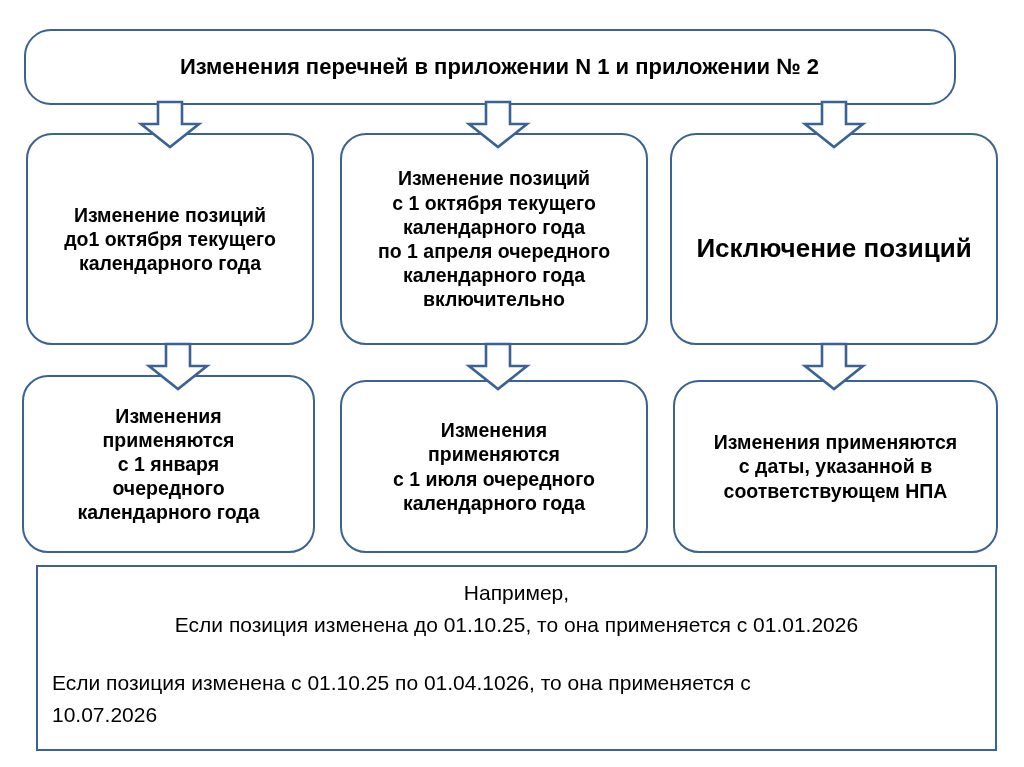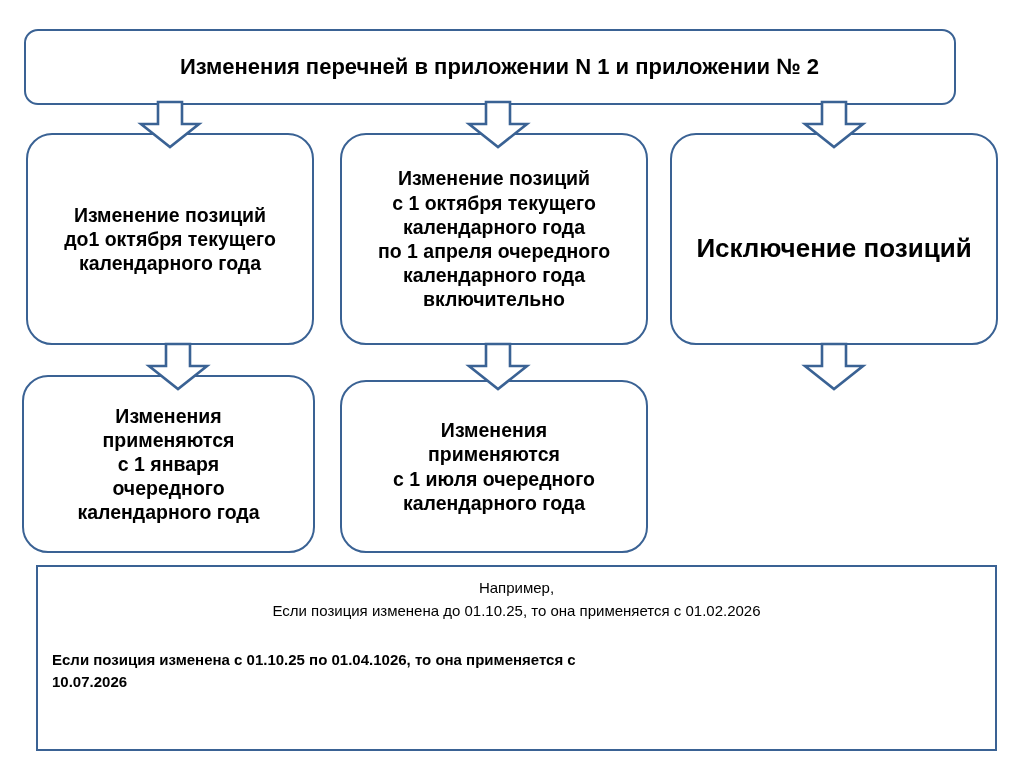--- a/index.html
+++ b/index.html
@@ -37,21 +37,21 @@
     z-index: 1;
   }
   .node .txt { width: 100%; padding: 0 8px; }
 
   
   #title-box {
     left: 24px;
     top: 29px;
     width: 932px;
     height: 76px;
-    border-radius: 14px;
+    border-radius: 27px;
     font-size: 22px;
     padding-left: 19px;
   }
 
   
   #node-r2c1 { left: 26px;  top: 133px; width: 288px; height: 212px; font-size: 19.5px; }
   #node-r2c2 { left: 340px; top: 133px; width: 308px; height: 212px; font-size: 19.5px; }
   #node-r2c3 { left: 670px; top: 133px; width: 328px; height: 212px; font-size: 26px; }
   #node-r2c3 .txt { transform: translateY(9px); }
 
@@ -64,29 +64,29 @@
   #example-box {
     position: absolute;
     left: 36px;
     top: 565px;
     width: 961px;
     height: 186px;
     box-sizing: border-box;
     background: #ffffff;
     border: 2px solid #3a6294;
     border-radius: 0;
-    font-size: 15px;
+    font-size: 21px;
     font-weight: normal;
     line-height: 1.52;
     color: #000000;
     padding: 10px 14px 0 14px;
     z-index: 1;
   }
   #example-box .ex-center { text-align: center; }
-  #example-box .ex-left   { text-align: left; font-weight: bold; }
+  #example-box .ex-left   { text-align: left; }
   #example-box .ex-gap    { height: 26px; }
 
   
   .arrow {
     position: absolute;
     z-index: 3;
     pointer-events: none;
   }
   .arrow svg { display: block; overflow: visible; }
 </style>
@@ -112,20 +112,23 @@
   </div>
 
   <div class="node" id="node-r3c1">
     <div class="txt">Изменения<br>применяются<br>с 1 января<br>очередного<br>календарного года</div>
   </div>
 
   <div class="node" id="node-r3c2">
     <div class="txt">Изменения<br>применяются<br>с 1 июля очередного<br>календарного года</div>
   </div>
 
+  <div class="node" id="node-r3c3">
+    <div class="txt">Изменения применяются<br>с даты, указанной в<br>соответствующем НПА</div>
+  </div>
 
   <div class="arrow" style="left:130px; top:101px;">
     <svg width="80" height="48" viewBox="0 0 80 48">
       <polygon points="28,1 52,1 52,23 69,23 40,46 11,23 28,23" fill="#ffffff" stroke="#3a6294" stroke-width="2.6" stroke-linejoin="miter"></polygon>
     </svg>
   </div>
 
   <div class="arrow" style="left:458px; top:101px;">
     <svg width="80" height="48" viewBox="0 0 80 48">
       <polygon points="28,1 52,1 52,23 69,23 40,46 11,23 28,23" fill="#ffffff" stroke="#3a6294" stroke-width="2.6" stroke-linejoin="miter"></polygon>
@@ -151,19 +154,19 @@
   </div>
 
   <div class="arrow" style="left:794px; top:343px;">
     <svg width="80" height="48" viewBox="0 0 80 48">
       <polygon points="28,1 52,1 52,23 69,23 40,46 11,23 28,23" fill="#ffffff" stroke="#3a6294" stroke-width="2.6" stroke-linejoin="miter"></polygon>
     </svg>
   </div>
 
   <div id="example-box">
     <div class="ex-center">Например,</div>
-    <div class="ex-center">Если позиция изменена до 01.10.25, то она применяется с 01.02.2026</div>
+    <div class="ex-center">Если позиция изменена до 01.10.25, то она применяется с 01.01.2026</div>
     <div class="ex-gap"></div>
     <div class="ex-left">Если позиция изменена с 01.10.25 по 01.04.1026, то она применяется с</div>
     <div class="ex-left">10.07.2026</div>
   </div>
 
 </div>
 
 </body></html>

